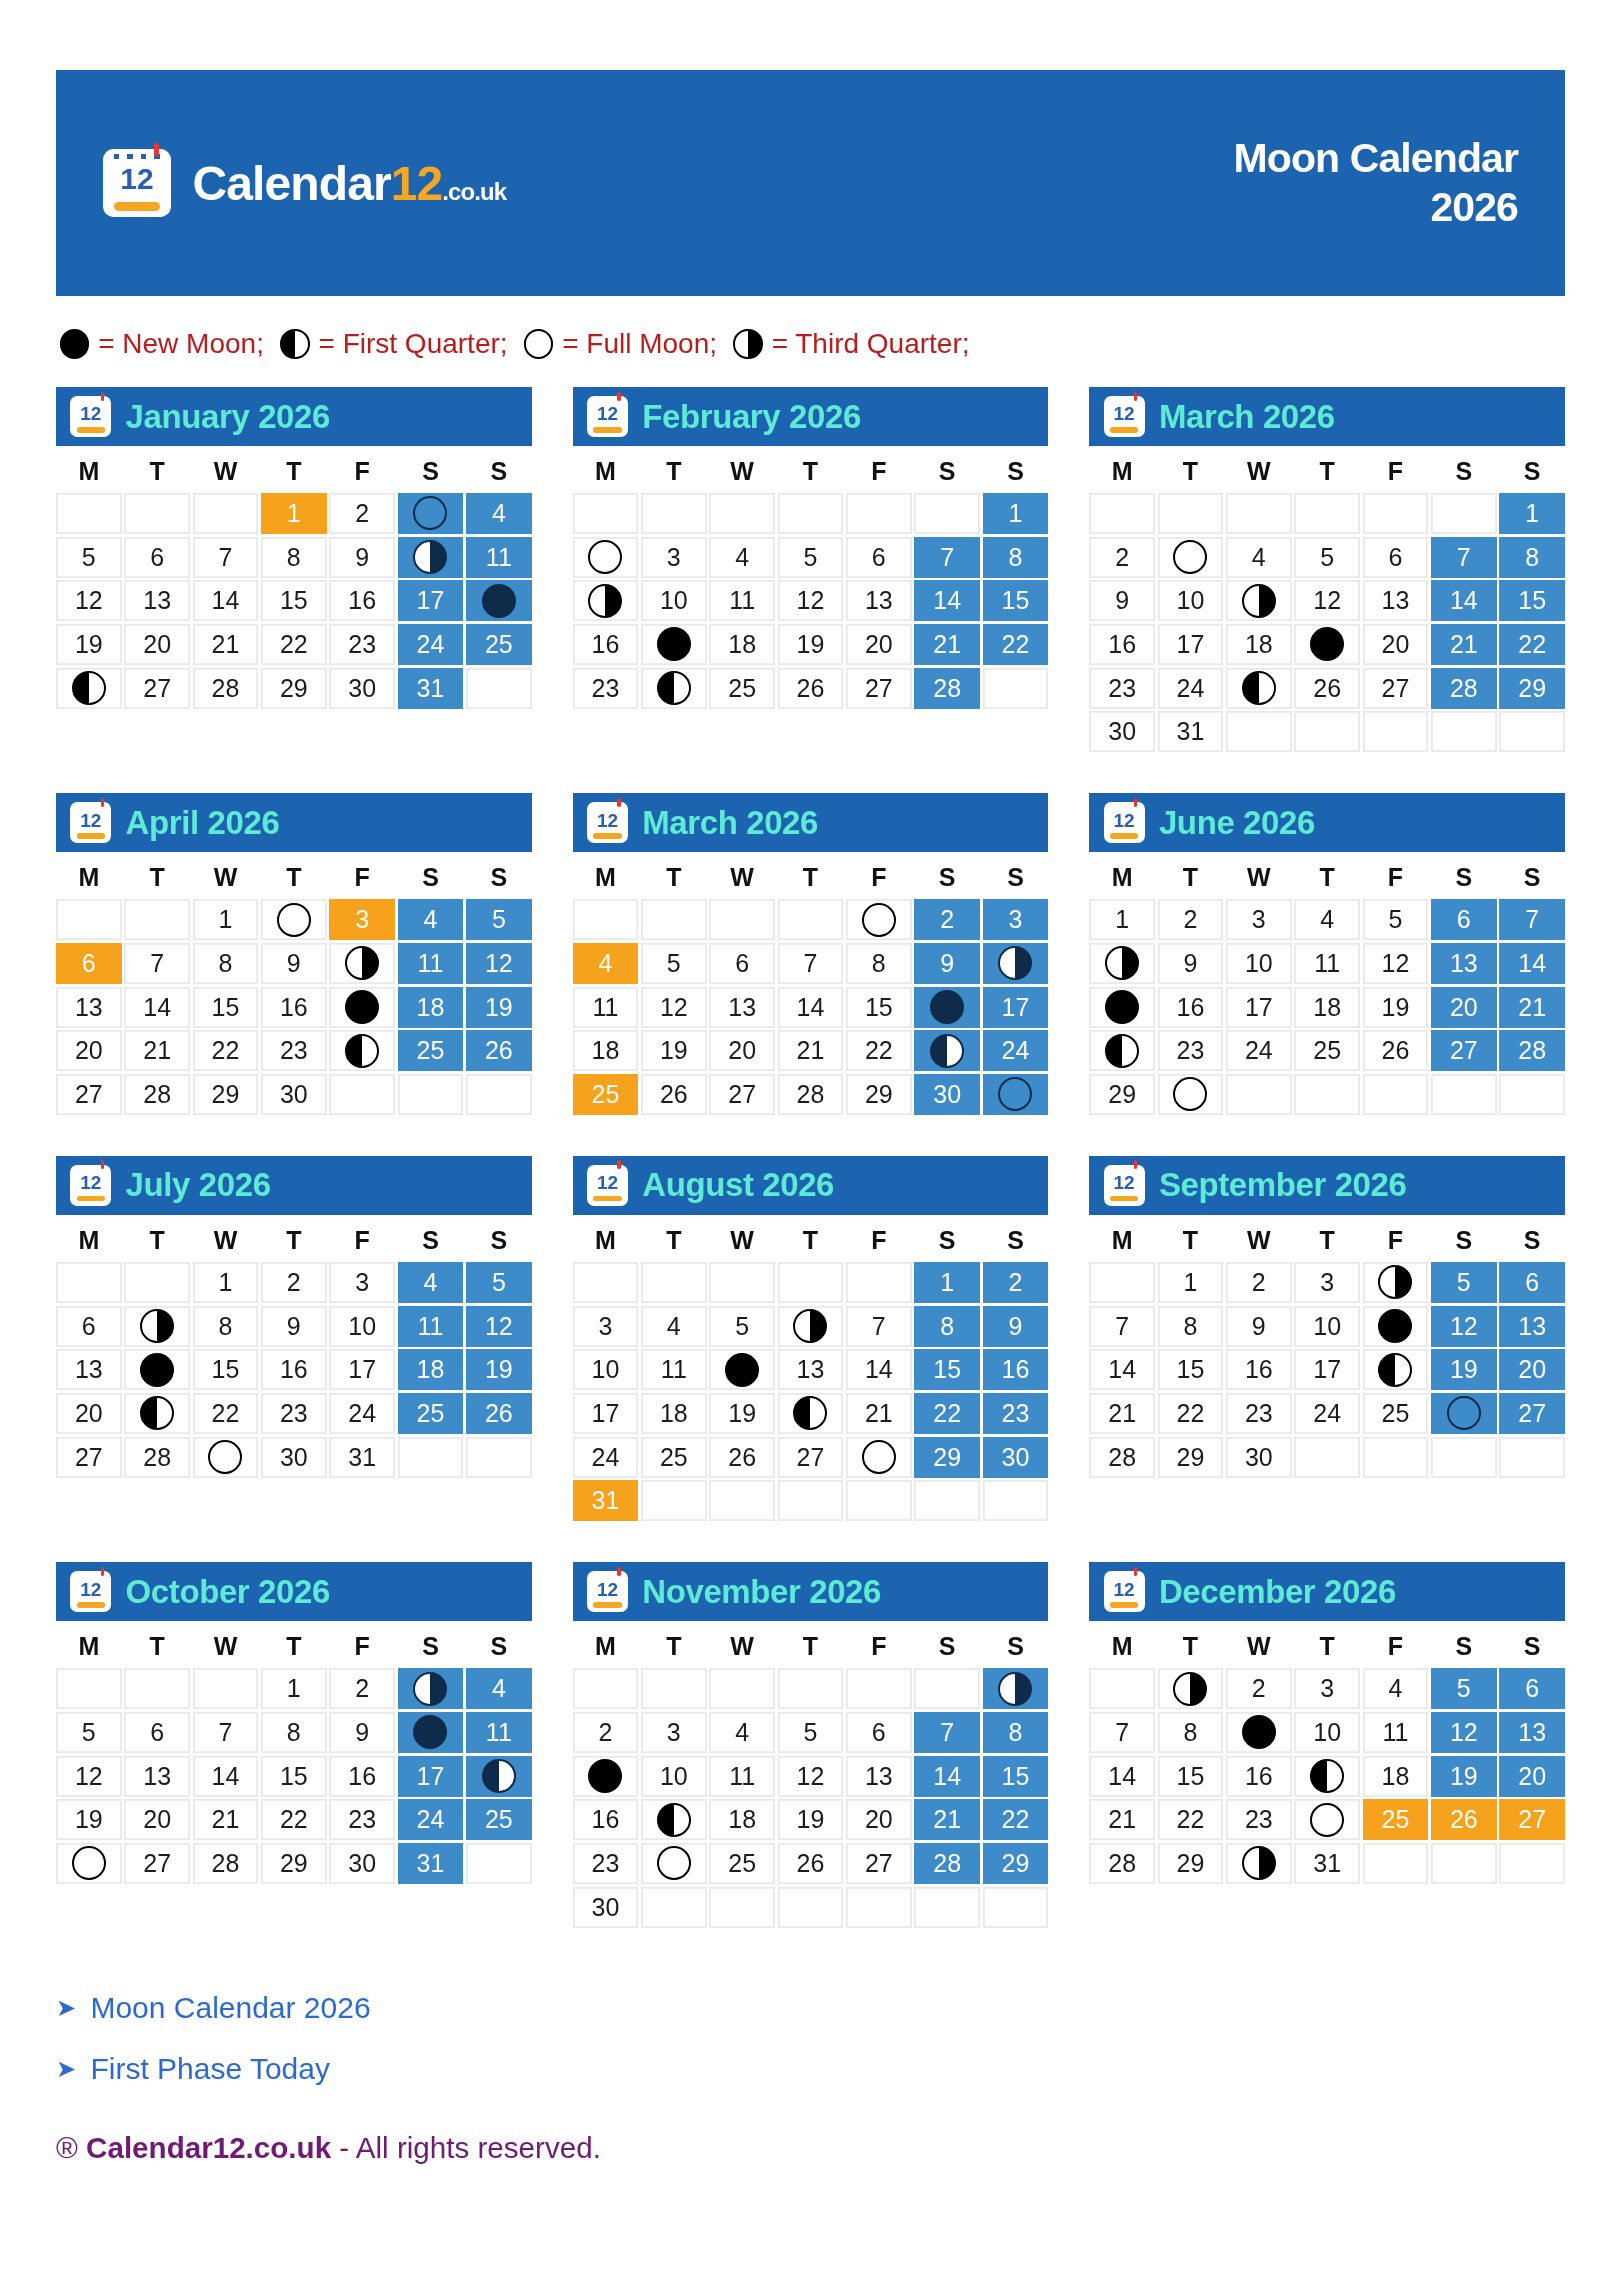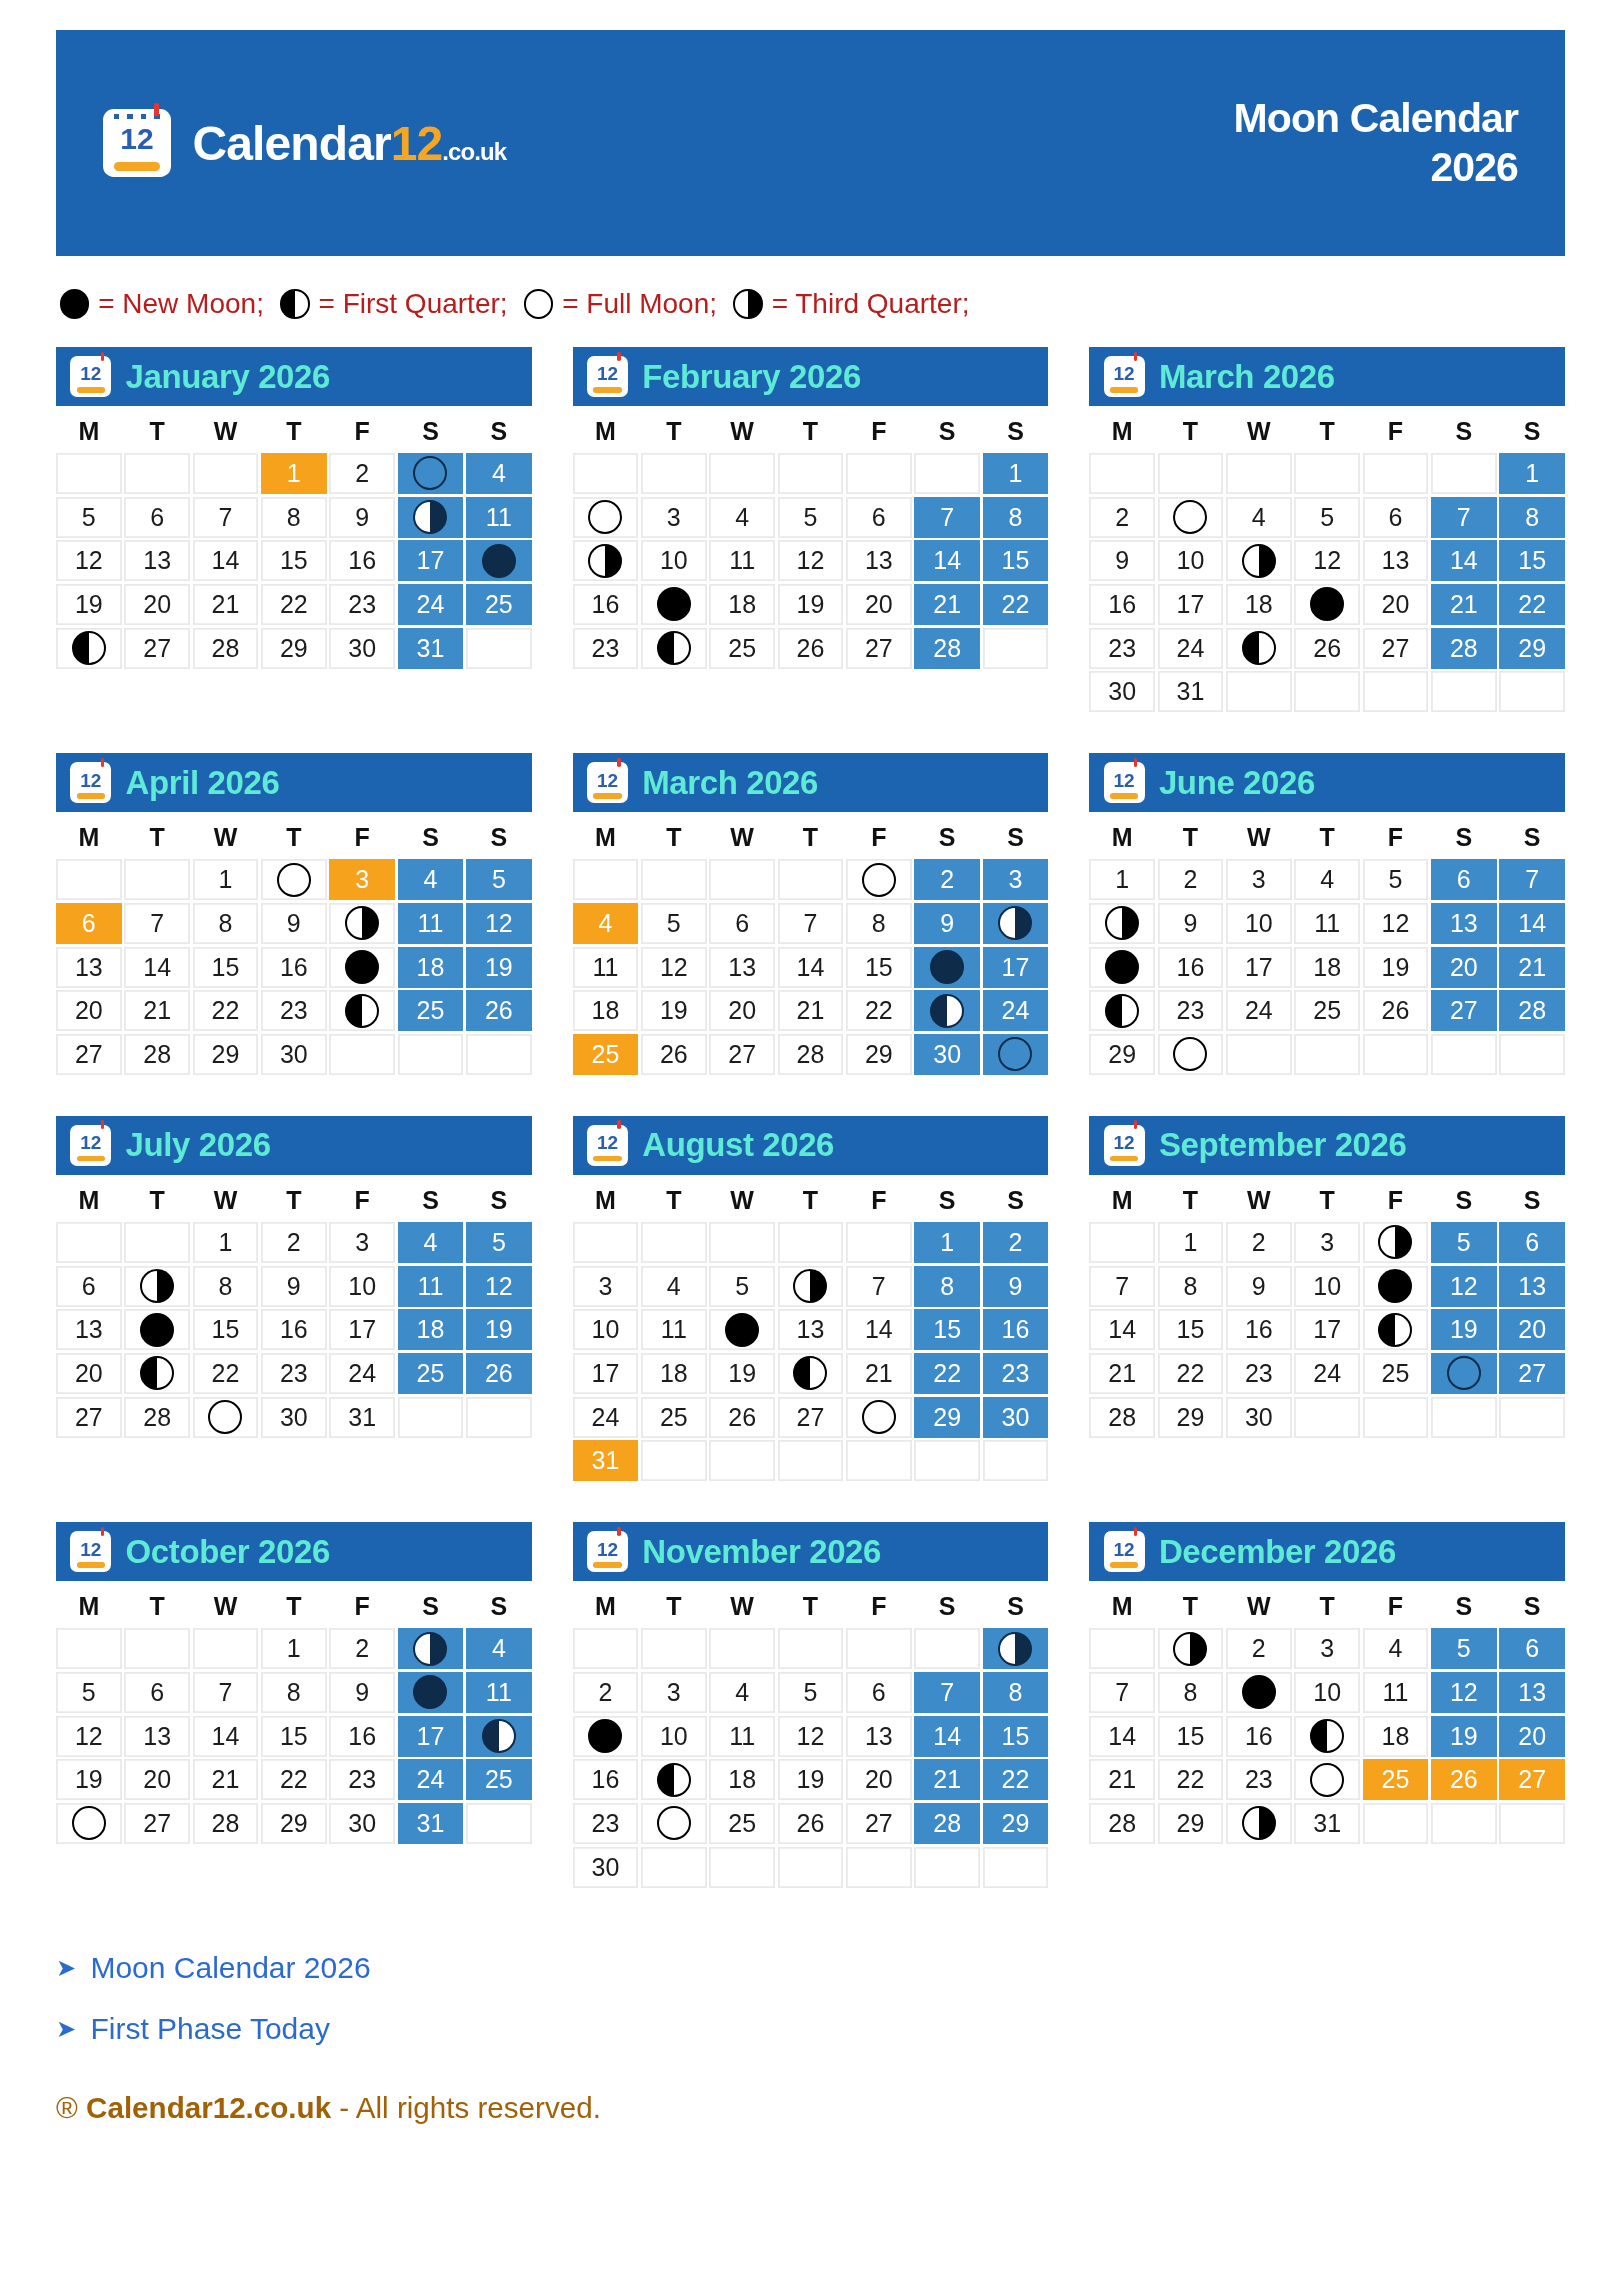--- a/index.html
+++ b/index.html
@@ -1,17 +1,17 @@
 <!DOCTYPE html>
 <html style="--banner: #1d64b0; --weekend: #3e8bc9; --orange: #f6a21c; --orange2: #f5a623; --iconblue: #2a5fb0; --pinred: #e8352e; --link: #2b6bd0;font-size:14.3px"><head>
 <meta charset="utf-8">
 <style>
   html,body{margin:0;padding:0;background:#fff;}
   body{width:1621px;min-height:2293px;font-family:"Liberation Sans",sans-serif;box-sizing:border-box;}
-  .page{padding:30px 56px 72px;box-sizing:border-box;}
+  .page{padding:70px 56px 72px;box-sizing:border-box;}
 
   
   .banner{background:var(--banner,#1d64b0);height:226px;display:flex;align-items:center;
           justify-content:space-between;padding:0 47px;box-sizing:border-box;}
   .logo{display:flex;align-items:center;gap:21.5px;cursor:pointer;}
   .cal-icon{width:68px;height:68px;background:#fff;border-radius:10.7px;position:relative;
             display:flex;align-items:center;justify-content:center;flex:0 0 auto;}
   .cal-icon::before{content:"";position:absolute;top:4.5px;left:10.7px;right:10.7px;height:5.4px;
             background:repeating-linear-gradient(90deg,var(--iconblue,#2a5fb0) 0 5.4px,transparent 5.4px 13.4px);}
   .cal-icon::after{content:"";position:absolute;top:-6.3px;right:11.6px;width:5.4px;height:13.4px;
@@ -59,21 +59,21 @@
   .cell.w .moon{border-color:#0e2b4a;}
   .cell.w .moon.p-new{background:#0e2b4a;}
   .cell.w .moon.p-first{background:linear-gradient(90deg,#0e2b4a 0 50%,#fff 50% 100%);}
   .cell.w .moon.p-third{background:linear-gradient(90deg,#fff 0 50%,#0e2b4a 50% 100%);}
 
   
   .flinks{margin-top:63px;}
   .flink{display:flex;align-items:center;gap:14.3px;margin-bottom:27px;}
   .flink .arrow{color:var(--link,#2b6bd0);font-size:24px;}
   .flink a{color:var(--link,#2b6bd0);font-size:30px;cursor:pointer;}
-  .copy{margin-top:45px;font-size:29.6px;color:#a16207;}
+  .copy{margin-top:45px;font-size:29.6px;color:#701a75;}
   .copy .brand{font-weight:800;}
 </style>
 </head>
 <body>
 
 <div class="page">
 
   <header class="banner">
     <div class="logo">
       <span class="cal-icon">

